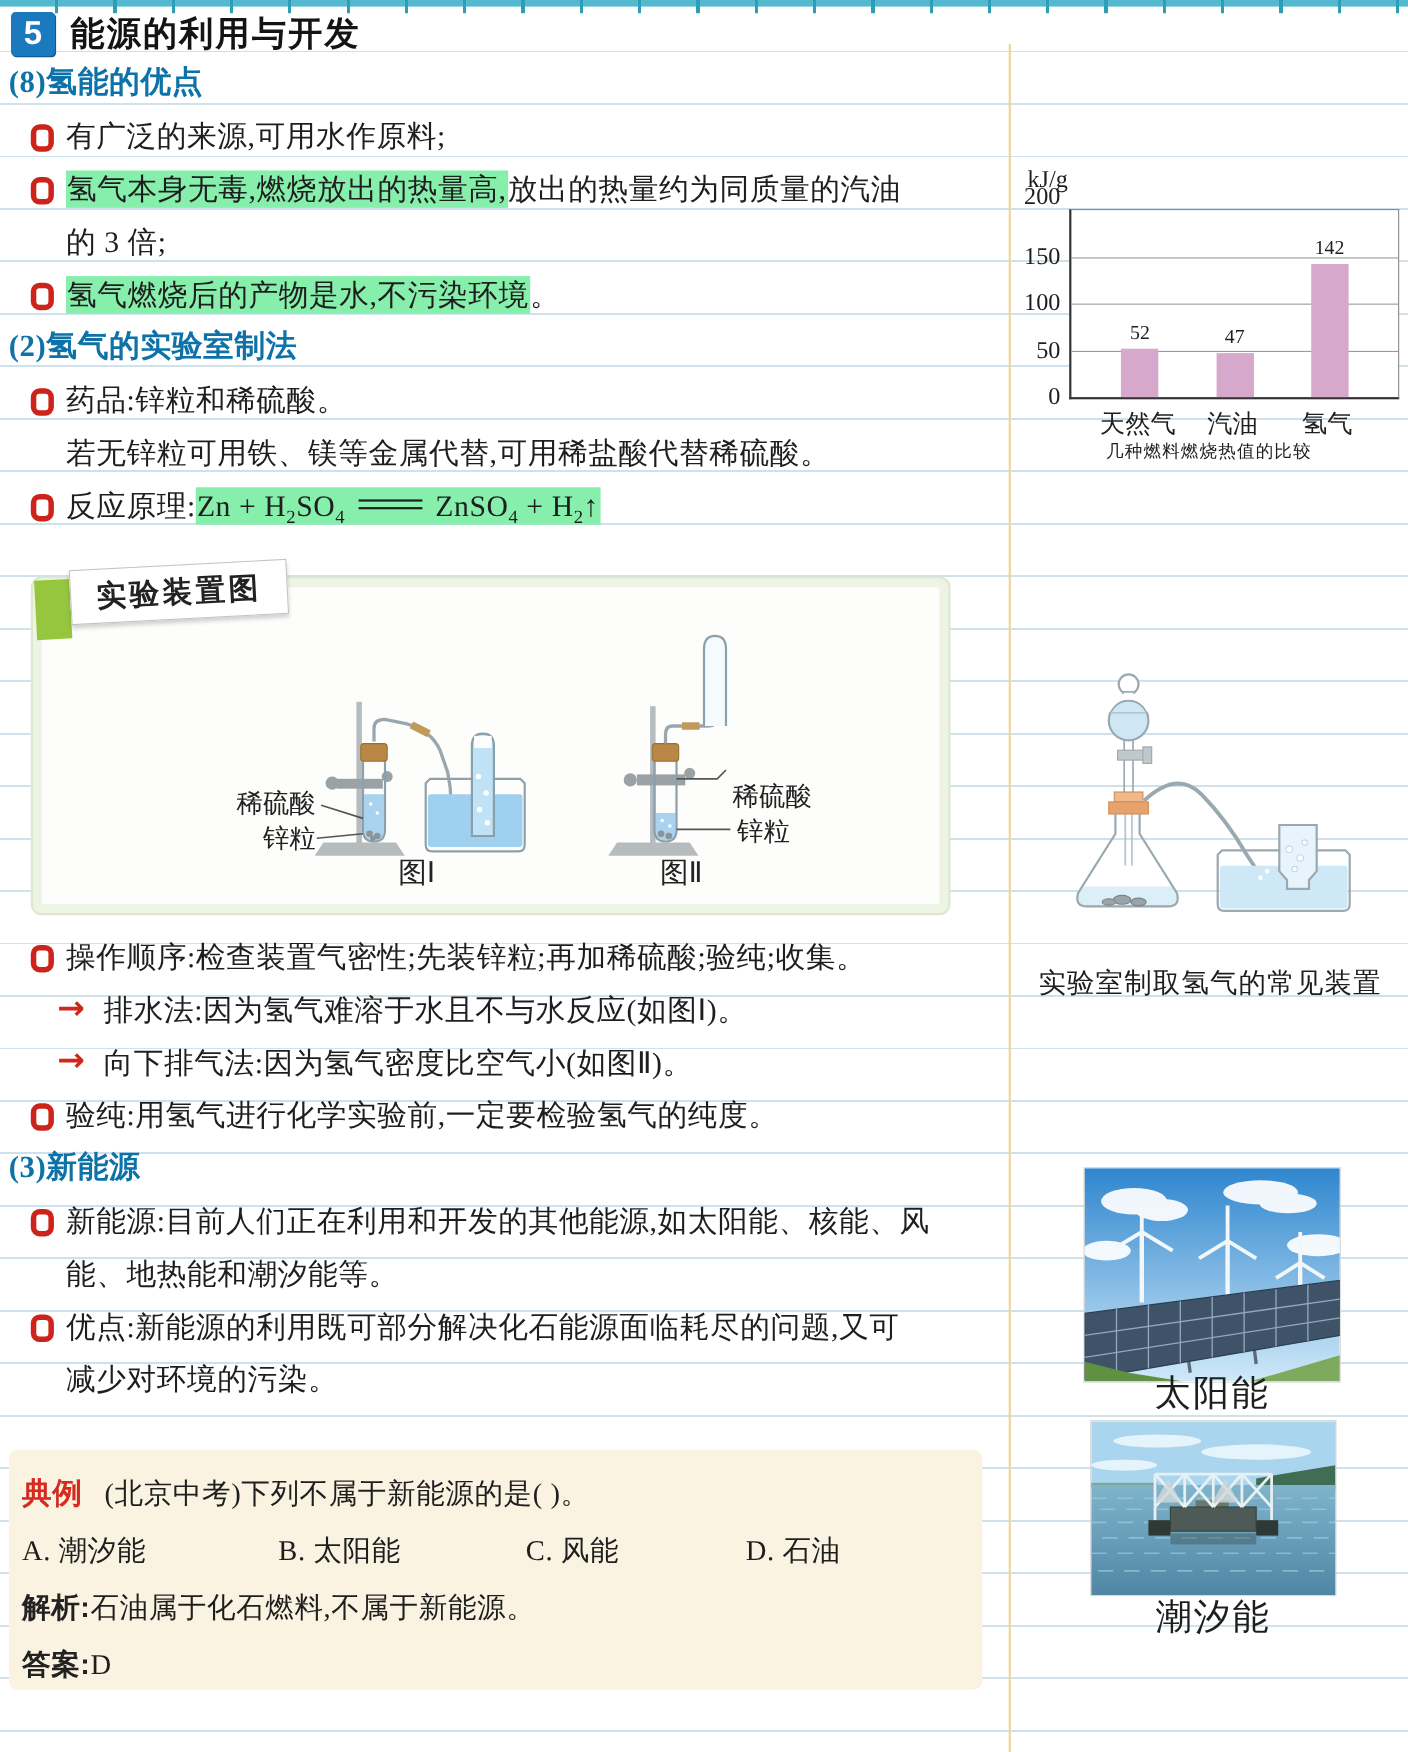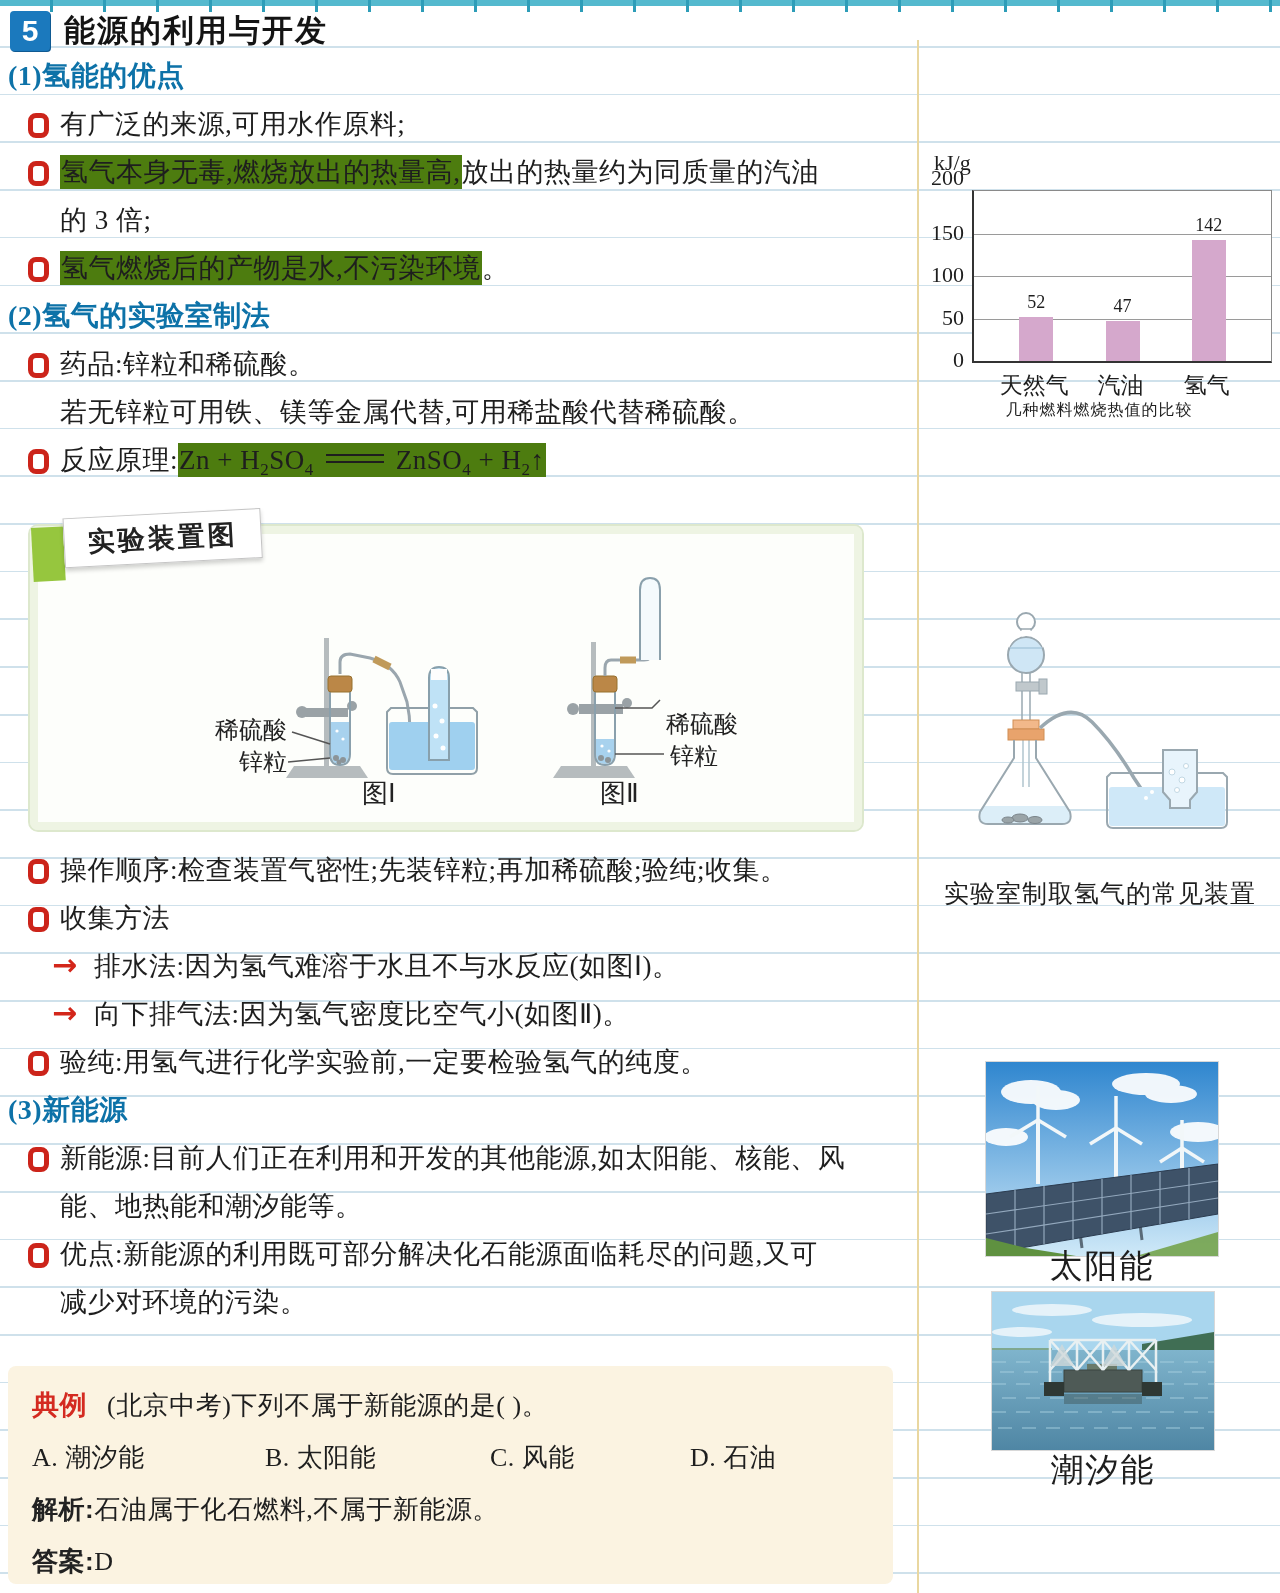--- a/index.html
+++ b/index.html
@@ -27,42 +27,42 @@
   .leftcol { position:absolute; left:6px; top:52px; width:890px; z-index:2; }
   .tline { position:relative; min-height:48px; line-height:48px; font-size:27px; letter-spacing:0.5px; }
   .heading { font-weight:bold; color:#0d72a8; font-size:28px; padding-left:2px; }
   .b  { padding-left:54px; }
   .cont { padding-left:54px; }
   .arrowline { padding-left:88px; }
   .dot { position:absolute; left:22px; top:13px; width:11px; height:15px; border:5.5px solid #cc241a;
          border-radius:8px; background:#fff; }
   .arr { position:absolute; left:46px; top:-1px; color:#d3261a; font-family:"DejaVu Sans", sans-serif;
          font-size:30px; font-weight:bold; }
-  .hl { background:#4d7c0f; padding:2px 1px; }
+  .hl { background:#86efac; padding:2px 1px; }
 
   
   .deq { display:inline-block; width:58px; height:5px; border-top:2.5px solid #1e1e1e;
          border-bottom:2.5px solid #1e1e1e; margin:0 12px; vertical-align:6px; }
   #eq-box sub { font-size:17px; }
   .uparrow { font-weight:bold; }
 
   
   .expbox { position:relative; margin:30px 0 14px 22px; width:832px; height:304px; background:#fdfefb;
             border:2px solid #dde8cd; border-radius:10px; box-shadow:inset 0 0 0 8px #eef4e3; }
   .exptag { position:absolute; left:2px; top:-12px; display:flex; align-items:flex-start; transform:rotate(-3deg); }
   .exptag-green { width:32px; height:54px; background:#96c63e; margin-top:8px; }
   .exptag-label { width:196px; height:48px; background:#fff; border:1px solid #c4c4c4;
                   box-shadow:0 3px 4px rgba(0,0,0,0.18);
                   font:bold 27px "Liberation Sans", sans-serif; color:#222;
                   display:flex; align-items:center; justify-content:center; letter-spacing:3px; }
   .expbox svg text { font-family:"Liberation Serif", serif; fill:#222; }
 
   
   .exbox { margin:40px 0 0 2px; width:885px; height:218px; background:#fbf3e1; border-radius:8px;
-           padding:14px 24px; box-sizing:border-box; }
+           padding:14px 12px; box-sizing:border-box; }
   .ex-row { line-height:52px; font-size:26px; letter-spacing:0.5px; }
   .ex-tag { color:#d42a20; font:bold 27px "Liberation Sans", sans-serif; margin-right:20px; }
   .ex-label { font:bold 26px "Liberation Sans", sans-serif; color:#222; }
   .opt { display:inline-block; }
   .opt-a { width:233px; } .opt-b { width:225px; } .opt-c { width:200px; }
 
   
   #chart { position:absolute; left:920px; top:148px; width:358px; height:300px; z-index:2; }
   #chart-unit { position:absolute; left:14px; top:2px; font-size:22px; }
   #chart-plot { position:absolute; left:52px; top:42px; width:297px; height:170px; background:#fff;
@@ -89,21 +89,21 @@
   <div class="margin-line"></div>
   <div class="ruler"></div>
 
   <div class="header">
     <div class="badge">5</div>
     <div class="title">能源的利用与开发</div>
   </div>
 
   <div class="leftcol">
 
-    <div class="tline heading">(1)氢能的优点</div>
+    <div class="tline heading">(8)氢能的优点</div>
 
     <div class="tline b">
       <span class="dot"></span>
       <span>有广泛的来源,可用水作原料;</span>
     </div>
 
     <div class="tline b">
       <span class="dot"></span>
       <span class="hl">氢气本身无毒,燃烧放出的热量高,</span><span>放出的热量约为同质量的汽油</span>
     </div>
@@ -194,24 +194,20 @@
         <line x1="585" y1="228" x2="634" y2="228" stroke="#555" stroke-width="1.5"></line>
         <text x="636" y="206" font-size="24">稀硫酸</text>
         <text x="640" y="238" font-size="24">锌粒</text>
         <text x="570" y="276" font-size="26">图Ⅱ</text>
       </svg>
     </div>
 
     <div class="tline b">
       <span class="dot"></span>
       <span>操作顺序:检查装置气密性;先装锌粒;再加稀硫酸;验纯;收集。</span>
-    </div>
-    <div class="tline b">
-      <span class="dot"></span>
-      <span>收集方法</span>
     </div>
     <div class="tline arrowline">
       <span class="arr">→</span>
       <span>排水法:因为氢气难溶于水且不与水反应(如图Ⅰ)。</span>
     </div>
     <div class="tline arrowline">
       <span class="arr">→</span>
       <span>向下排气法:因为氢气密度比空气小(如图Ⅱ)。</span>
     </div>
     <div class="tline b">

